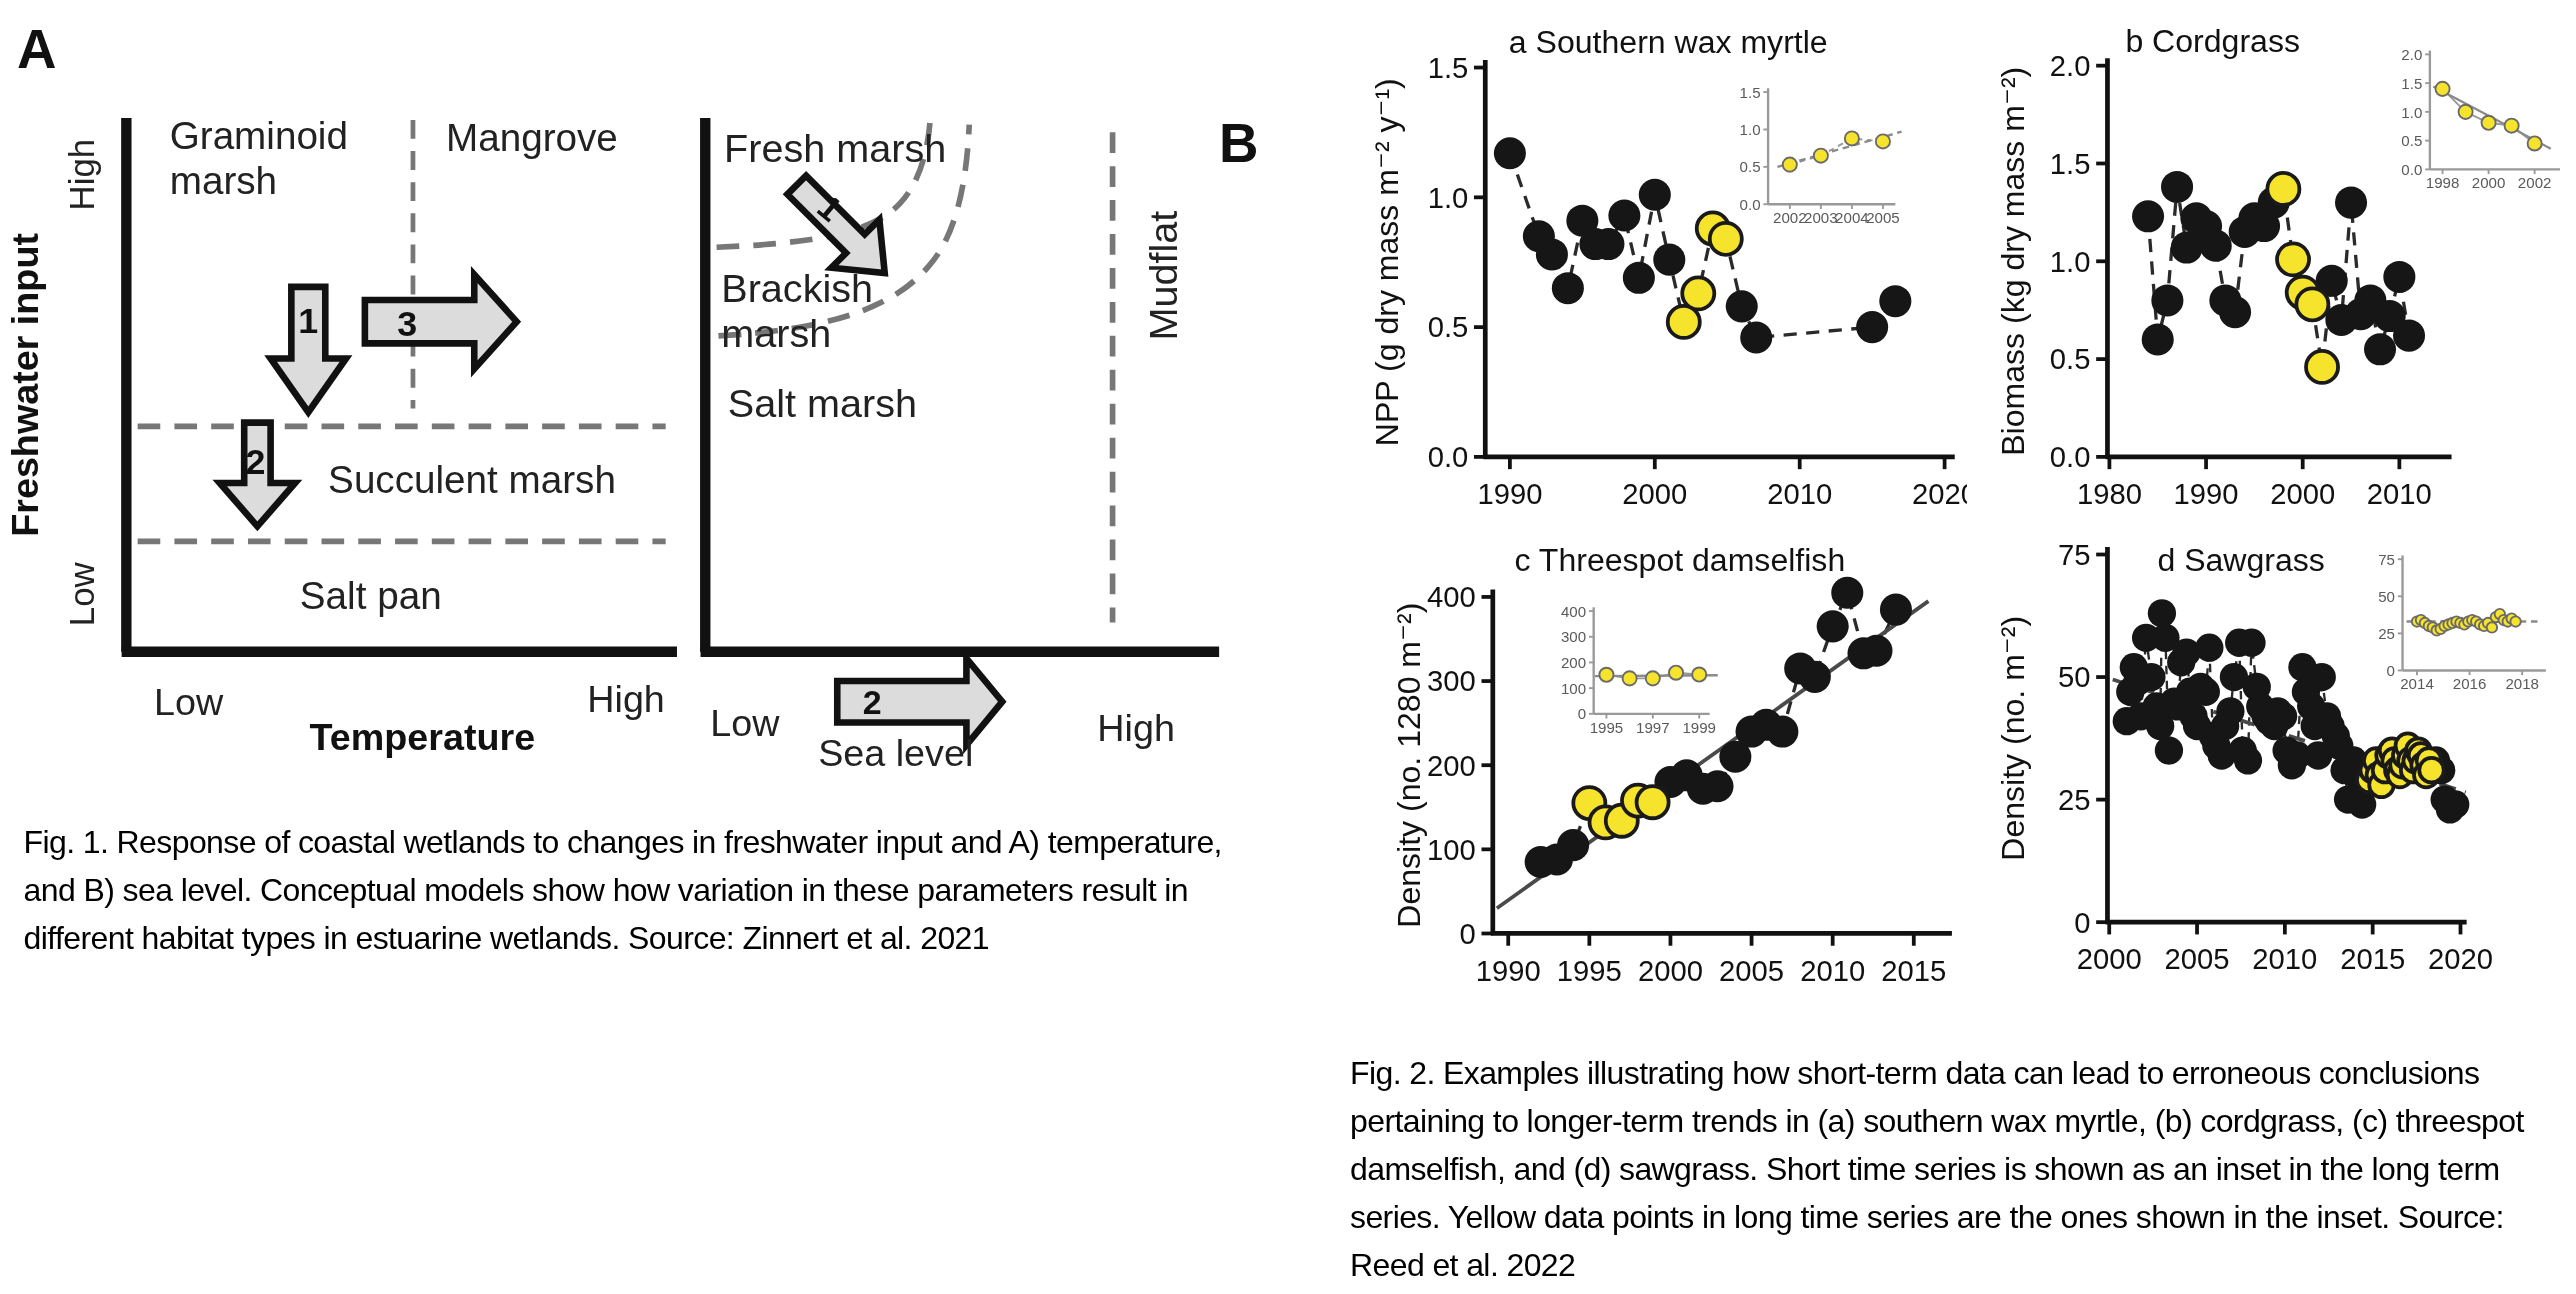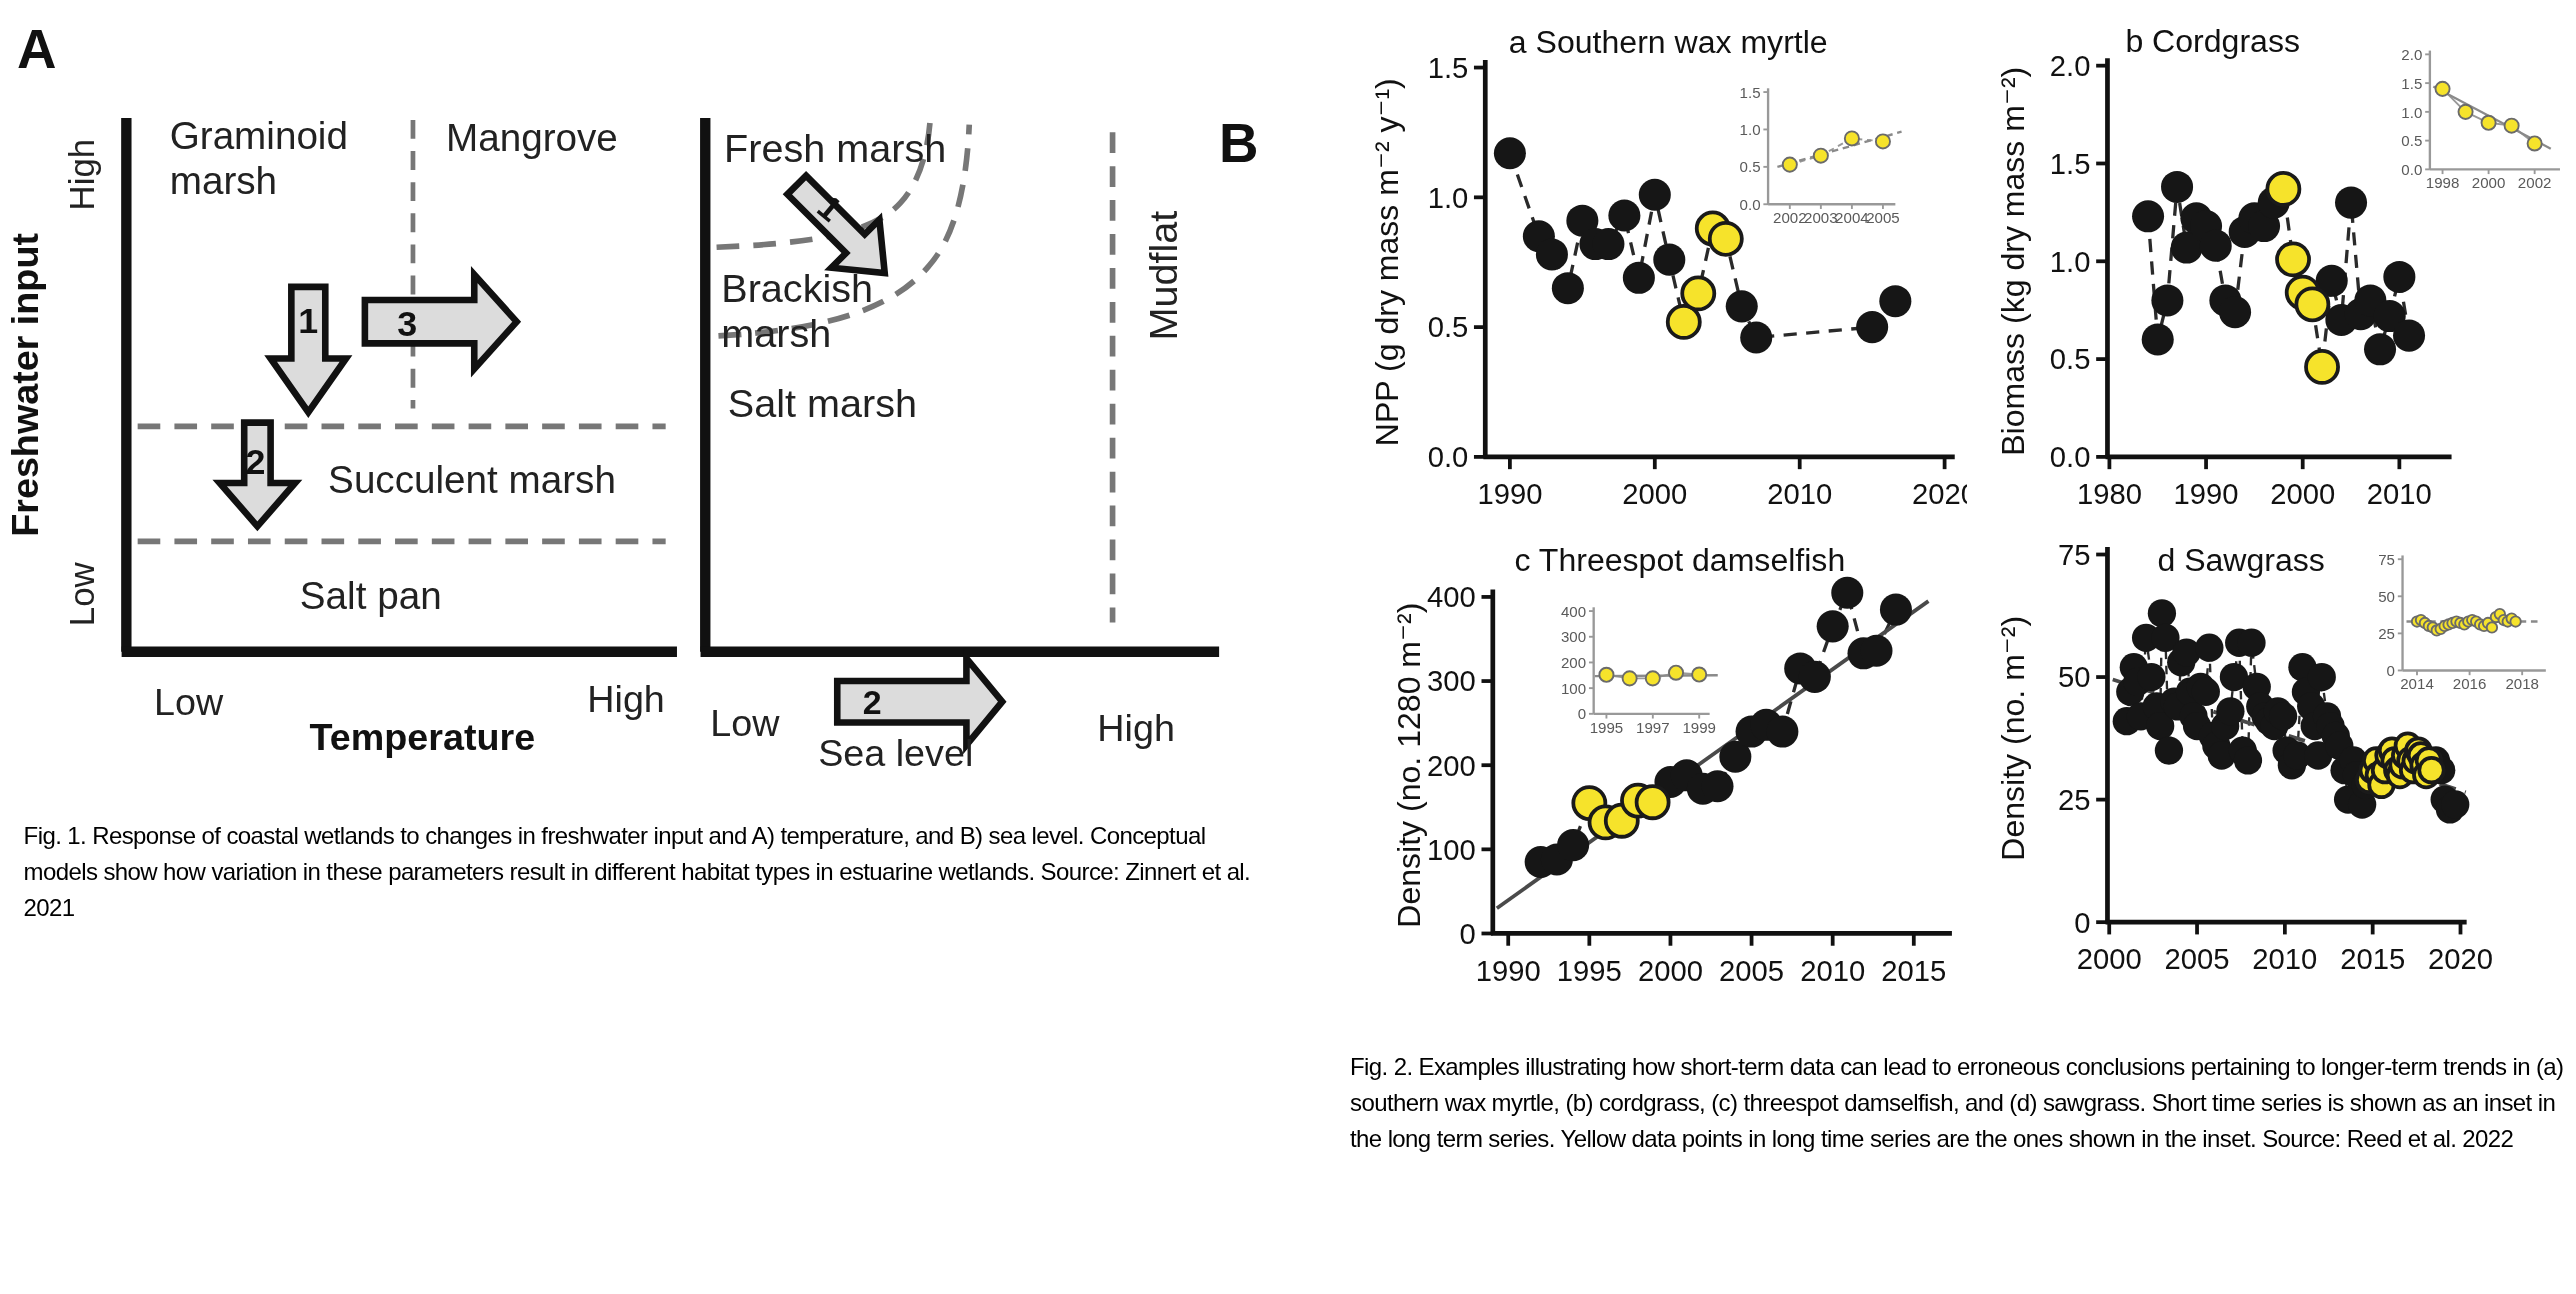--- a/index.html
+++ b/index.html
@@ -1,20 +1,20 @@
 <!DOCTYPE html>
 <html style="font-size:15px"><head>
 <meta charset="utf-8">
 <style>
   html,body{margin:0;padding:0;background:#ffffff;}
   .page{position:relative;width:2576px;height:1295px;background:#ffffff;overflow:hidden;
         font-family:"Liberation Sans","DejaVu Sans",sans-serif;color:#111;}
   svg text{font-family:"Liberation Sans","DejaVu Sans",sans-serif;}
   .abs{position:absolute;}
-  .caption{position:absolute;font-size:24px;line-height:1.5;letter-spacing:-0.6px;color:#000;
+  .caption{position:absolute;font-size:32px;line-height:1.5;letter-spacing:-0.6px;color:#000;
            font-family:"Liberation Sans","DejaVu Sans",sans-serif;}
   #fig1-caption{left:23.6px;top:818px;width:1235px;}
   #fig2-caption{left:1350px;top:1049px;width:1226px;}
   .panel{position:absolute;}
   #chart-a{left:1358px;top:9.4px;}
   #chart-b{left:1967px;top:9.4px;}
   #chart-c{left:1358px;top:528px;}
   #chart-d{left:1967px;top:528px;}
 </style>
 </head>

